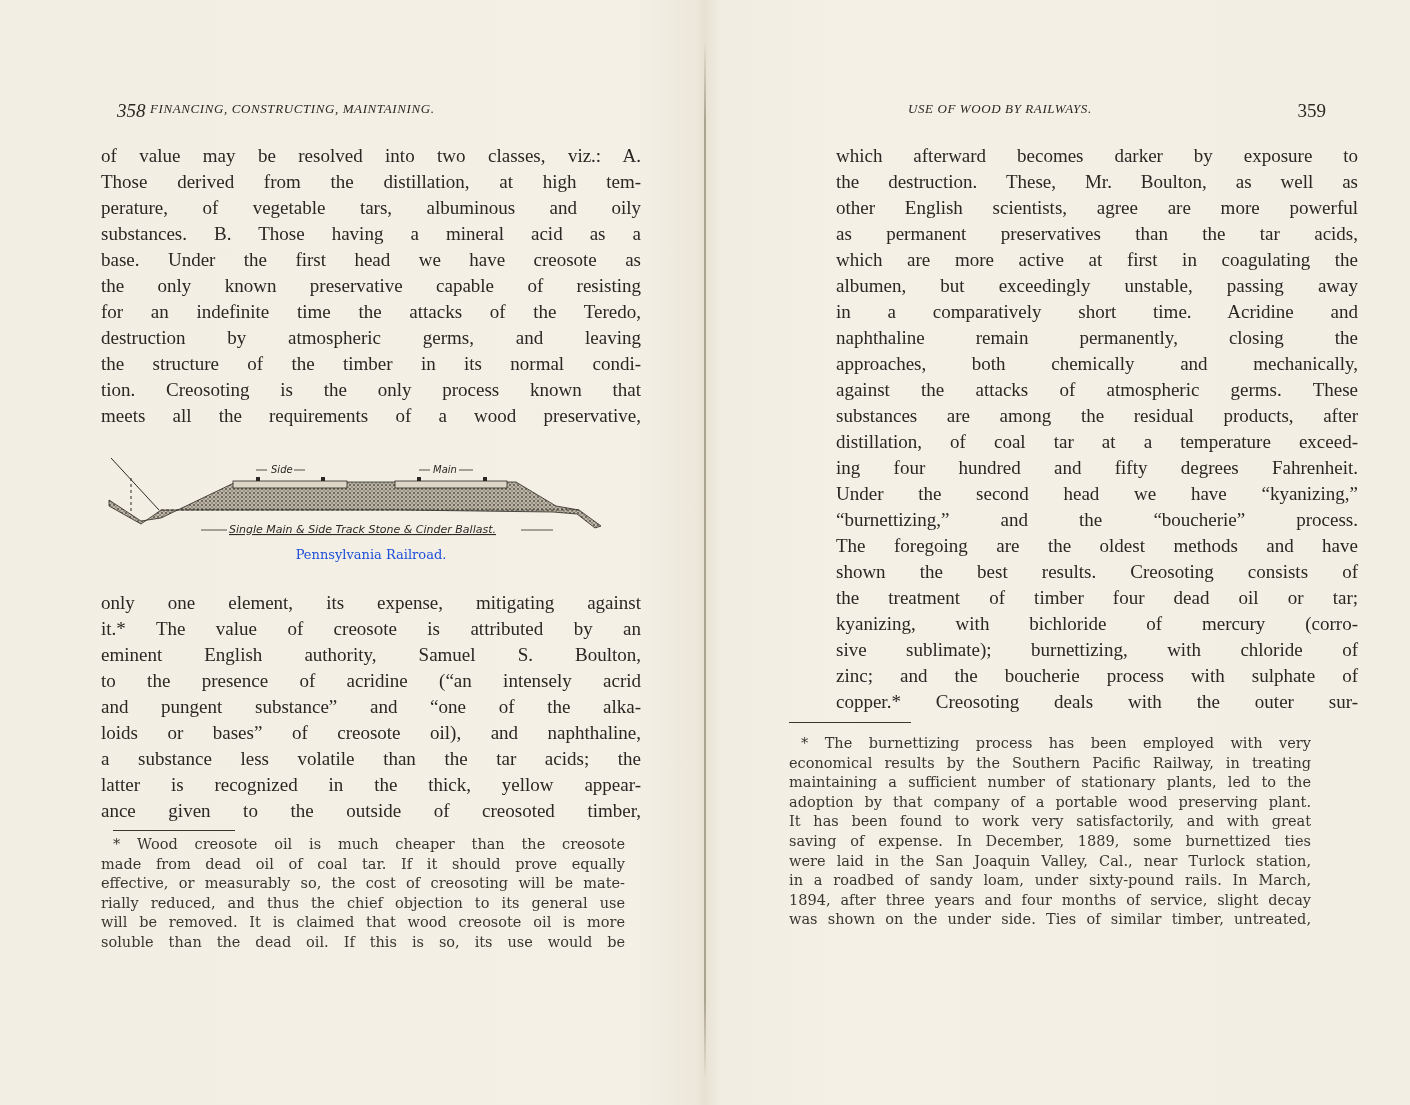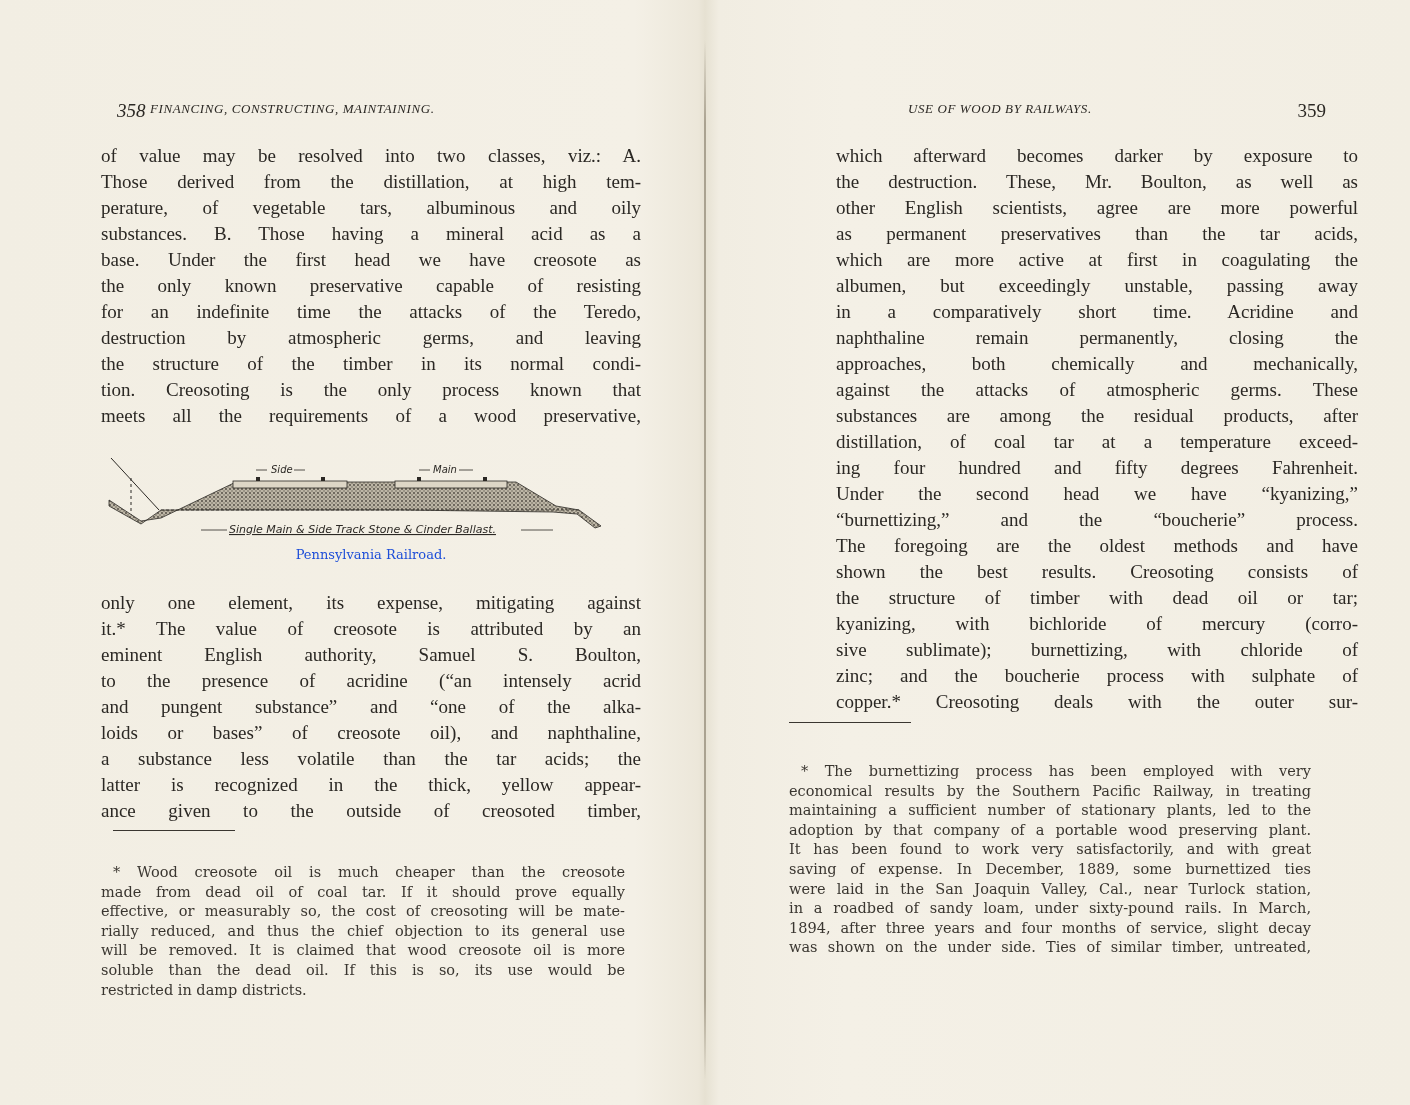--- a/index.html
+++ b/index.html
@@ -20,21 +20,21 @@
   .header .title { position: absolute; top: 1px; font-style: italic; letter-spacing: 0.6px; font-family: "Liberation Serif", serif; font-size: 13px; }
   .left .header .num { left: 16px; font-style: italic; }
   .left .header .title { left: 49px; }
   .right .header .num { right: 0; text-align: right; }
   .right .header .title { left: 122px; }
   .body-text { position: absolute; left: 0; width: 540px; font-size: 19px; line-height: 26px; font-family: "Liberation Serif", serif; }
   .body-text .line { display: block; height: 26px; white-space: nowrap; text-align: justify; text-align-last: justify; }
   .footnote-rule { position: absolute; height: 1px; background: #3a3630; width: 122px; left: 12px; }
   .footnotes { position: absolute; left: 0; width: 524px; font-size: 14.5px; line-height: 19.6px; font-family: "DejaVu Serif", serif; color: #3a3630; }
   .footnotes .line { display: block; white-space: nowrap; text-align: justify; text-align-last: justify; height: 19.6px; }
-  .footnotes .line.indent { padding-left: 12px; margin-top: 28px; }
+  .footnotes .line.indent { padding-left: 12px; }
   .footnotes .line.last { text-align-last: left; }
   .figure { position: absolute; left: 0; top: 448px; width: 540px; height: 120px; }
   .figure svg { position: absolute; left: 0; top: 0; }
   .caption { position: absolute; top: 99px; left: 0; width: 540px; text-align: center; font-size: 13px; font-family: "DejaVu Serif", serif; color: #1d4ed8; }
 </style>
 </head>
 <body>
 
 <div class="spread"></div>
 <div class="gutter"></div>
@@ -109,21 +109,20 @@
   </div>
 
   <div class="footnote-rule" style="top:830px;"></div>
   <div class="footnotes" style="top:835px;">
     <span class="line indent">* Wood creosote oil is much cheaper than the creosote</span>
     <span class="line">made from dead oil of coal tar. If it should prove equally</span>
     <span class="line">effective, or measurably so, the cost of creosoting will be mate-</span>
     <span class="line">rially reduced, and thus the chief objection to its general use</span>
     <span class="line">will be removed. It is claimed that wood creosote oil is more</span>
     <span class="line">soluble than the dead oil. If this is so, its use would be</span>
-    <span class="line last">restricted in damp districts.</span>
   </div>
 </div>
 
 <div class="page right">
   <div class="header">
     <span class="title">USE OF WOOD BY RAILWAYS.</span>
     <span class="num">359</span>
   </div>
 
   <div class="body-text" style="top:143px; left:18px; width:522px;margin-left:32px;">
@@ -137,21 +136,21 @@
     <span class="line">naphthaline remain permanently, closing the</span>
     <span class="line">approaches, both chemically and mechanically,</span>
     <span class="line">against the attacks of atmospheric germs. These</span>
     <span class="line">substances are among the residual products, after</span>
     <span class="line">distillation, of coal tar at a temperature exceed-</span>
     <span class="line">ing four hundred and fifty degrees Fahrenheit.</span>
     <span class="line">Under the second head we have “kyanizing,”</span>
     <span class="line">“burnettizing,” and the “boucherie” process.</span>
     <span class="line">The foregoing are the oldest methods and have</span>
     <span class="line">shown the best results. Creosoting consists of</span>
-    <span class="line">the structure of timber with dead oil or tar;</span>
+    <span class="line">the treatment of timber four dead oil or tar;</span>
     <span class="line">kyanizing, with bichloride of mercury (corro-</span>
     <span class="line">sive sublimate); burnettizing, with chloride of</span>
     <span class="line">zinc; and the boucherie process with sulphate of</span>
     <span class="line">copper.* Creosoting deals with the outer sur-</span>
   </div>
 
   <div class="footnote-rule" style="top:722px; left:3px;"></div>
   <div class="footnotes" style="top:734px; left:3px; width:522px;">
     <span class="line indent">* The burnettizing process has been employed with very</span>
     <span class="line">economical results by the Southern Pacific Railway, in treating</span>

